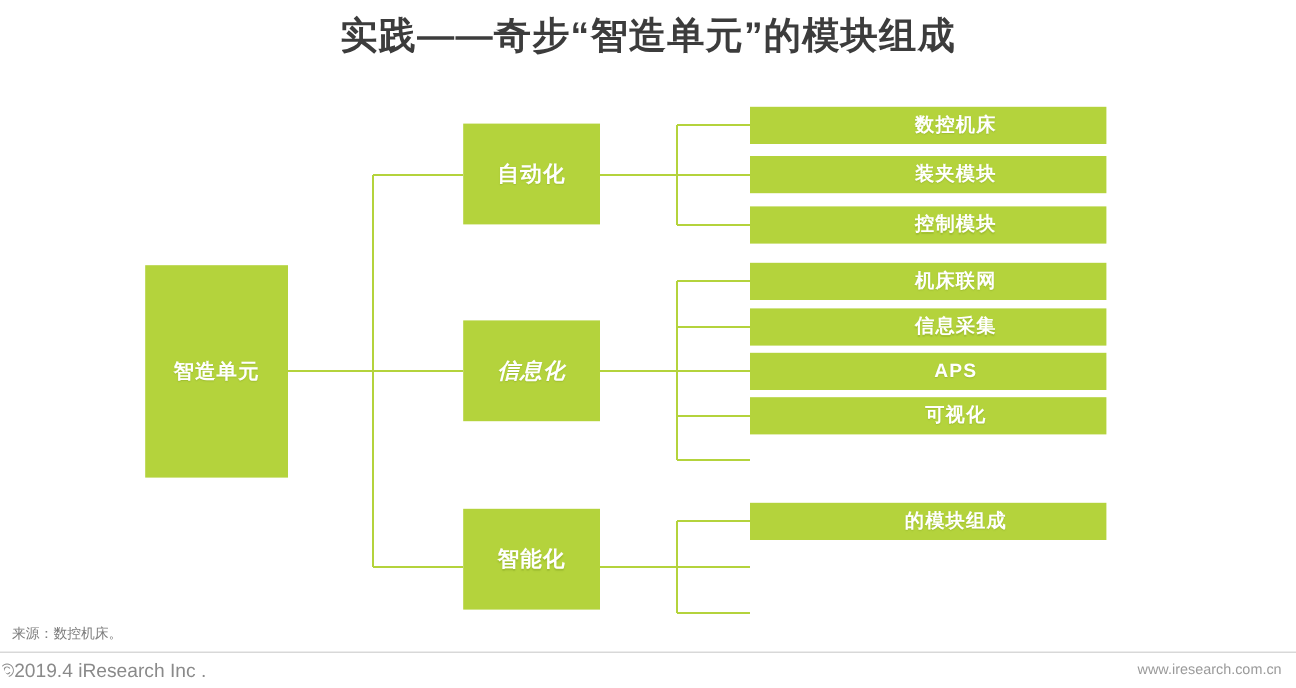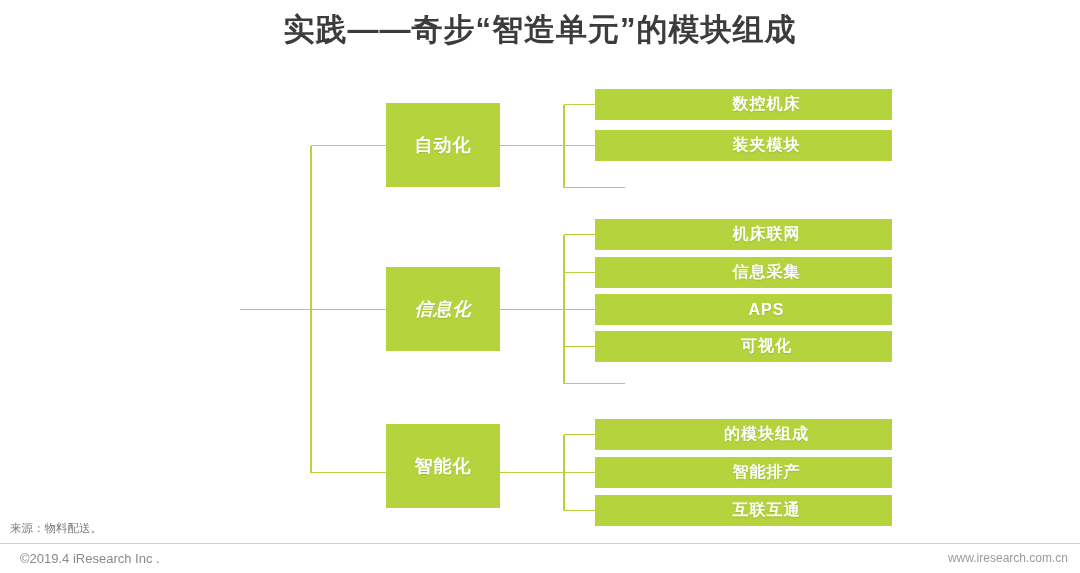--- a/index.html
+++ b/index.html
@@ -78,21 +78,21 @@
     width: 114px;
     height: 84px;
     font-size: 18px;
     letter-spacing: 1px;
   }
   .node.branch.b0 { top: 103px; }
   .node.branch.b1 { top: 267px; font-style: italic; }
   .node.branch.b2 { top: 424px; }
 
   .node.leaf {
-    left: 595px;
+    left: 625px;
     width: 297px;
     height: 31px;
     font-size: 16px;
     letter-spacing: 1px;
     padding-left: 46px;
   }
 
   
   .source-line {
     position: absolute;
@@ -105,23 +105,23 @@
   .footer-rule {
     position: absolute;
     left: 0;
     top: 543px;
     width: 1080px;
     height: 1px;
     background: #cfcfcf;
   }
   .copyright {
     position: absolute;
-    left: 20px;
+    left: 0;
     top: 551px;
-    font-size: 13px;
+    font-size: 16px;
     color: #8a8a8a;
     white-space: nowrap;
   }
   .site-url {
     position: absolute;
     right: 12px;
     top: 551px;
     font-size: 12px;
     color: #9a9a9a;
     white-space: nowrap;
@@ -162,40 +162,40 @@
         <path d="M564,383.5 L625,383.5"></path>
 
         <path d="M500,472.5 L564,472.5"></path>
         <path d="M564,434.5 L564,510.5"></path>
         <path d="M564,434.5 L625,434.5"></path>
         <path d="M564,472.5 L625,472.5"></path>
         <path d="M564,510.5 L625,510.5"></path>
       </g>
     </svg>
 
+    <div class="node root">智造单元</div>
 
     <div class="node branch b0">自动化</div>
     <div class="node branch b1">信息化</div>
     <div class="node branch b2">智能化</div>
 
     <div class="node leaf" style="top:89px">数控机床</div>
     <div class="node leaf" style="top:130px">装夹模块</div>
+    <div class="node leaf" style="top:172px">控制模块</div>
 
     <div class="node leaf" style="top:257px">信息采集</div>
     <div class="node leaf" style="top:219px">机床联网</div>
     <div class="node leaf" style="top:294px">APS</div>
     <div class="node leaf" style="top:331px">可视化</div>
 
     <div class="node leaf" style="top:419px">的模块组成</div>
-    <div class="node leaf" style="top:457px">智能排产</div>
-    <div class="node leaf" style="top:495px">互联互通</div>
 
   </div>
 
-  <div class="source-line">来源：物料配送。</div>
+  <div class="source-line">来源：数控机床。</div>
 
   <div class="footer-rule"></div>
 
   <div class="copyright">©2019.4 iResearch Inc .</div>
 
   <div class="site-url">www.iresearch.com.cn</div>
 
 </div>
 
 </body></html>

